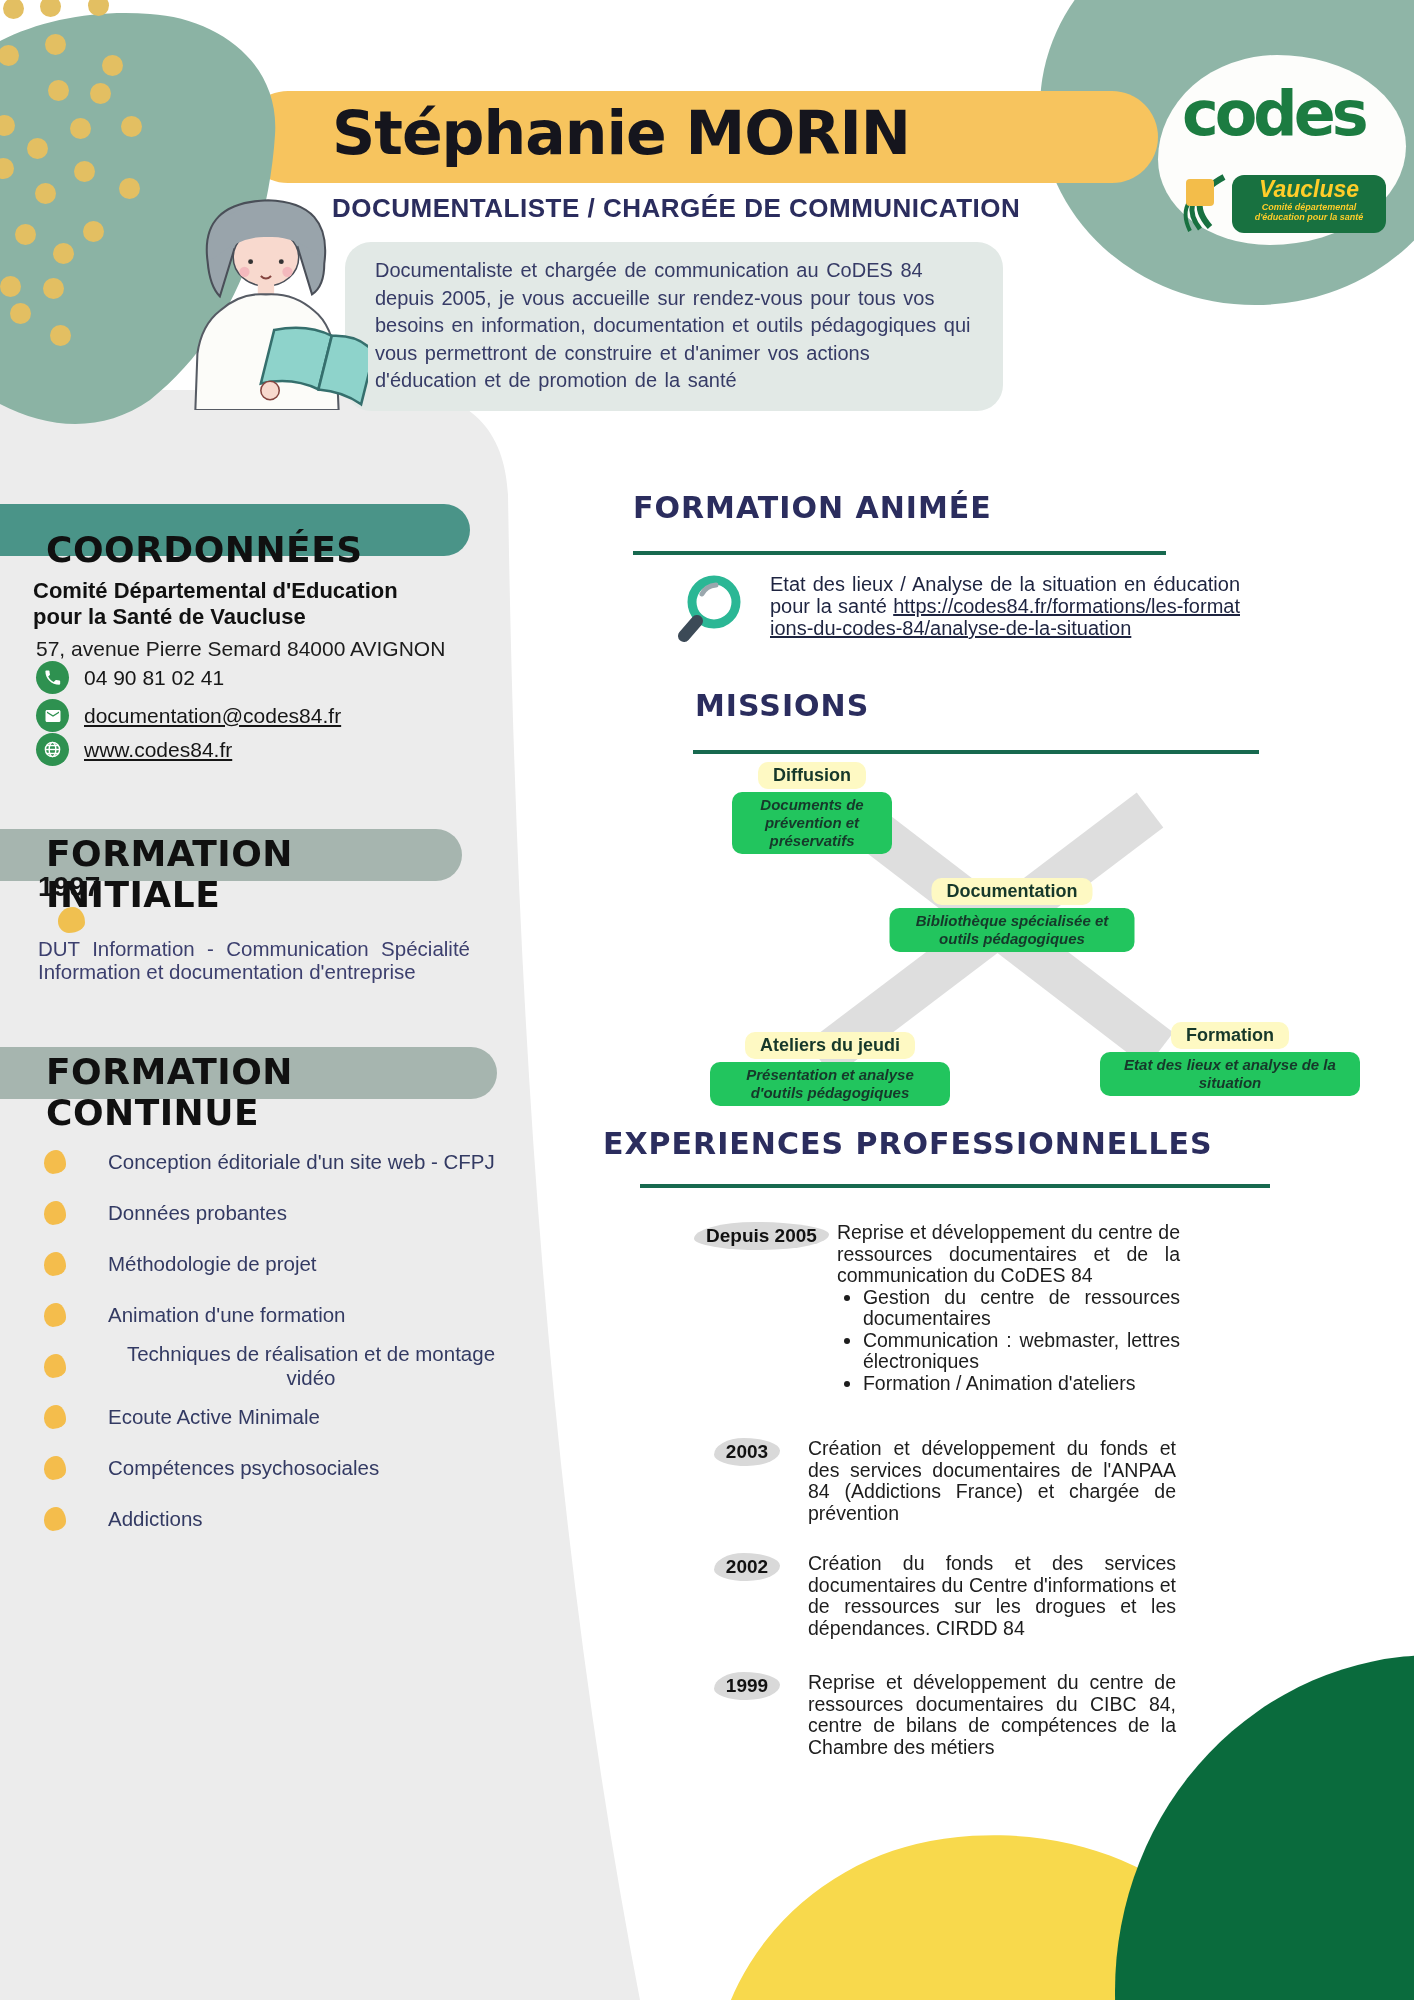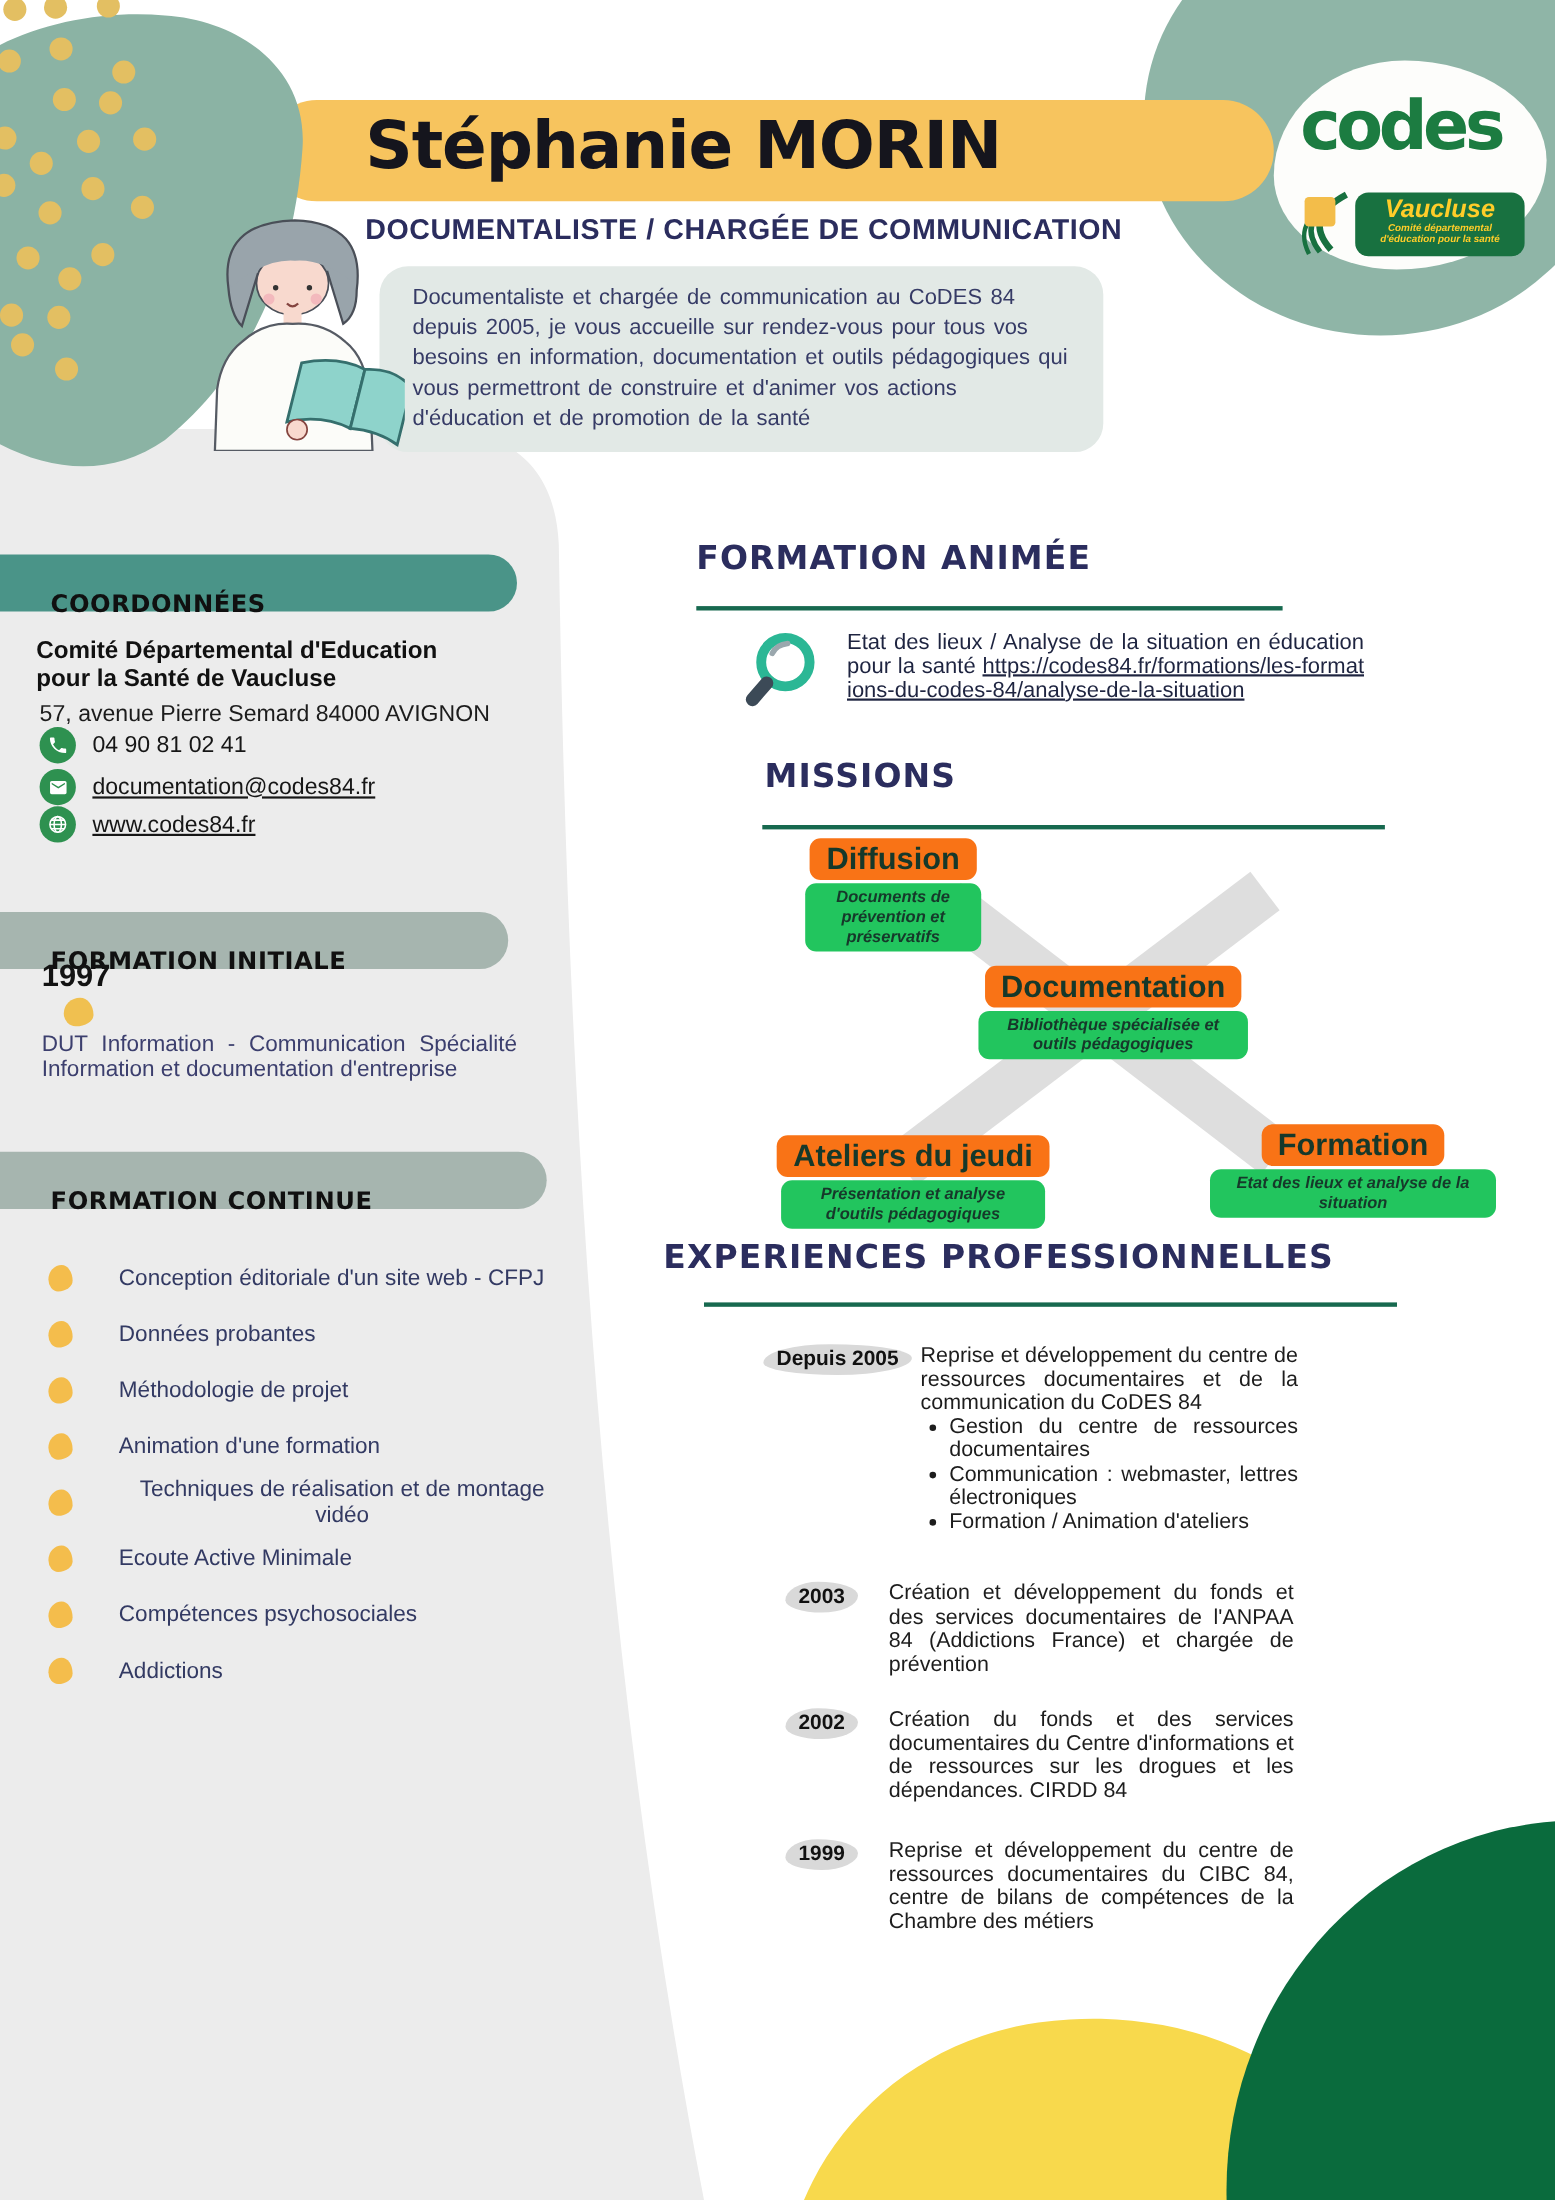--- a/index.html
+++ b/index.html
@@ -35,21 +35,21 @@
         letter-spacing:-4px;font-family:"DejaVu Sans",sans-serif;line-height:1;}
   .logo-banner{position:absolute;left:74px;top:120px;width:154px;height:58px;background:#187140;
         border-radius:12px;text-align:center;}
   .logo-region{font-size:23px;font-weight:700;font-style:italic;color:#ffcd29;line-height:26px;margin-top:1px;}
   .logo-tag{font-size:9px;font-style:italic;font-weight:700;color:#ffcd29;line-height:10px;}
   .logo-square{position:absolute;left:28px;top:124px;width:28px;height:27px;background:#f3bd4a;border-radius:4px;}
 
   
   .banner{position:absolute;left:0;height:52px;border-radius:0 26px 26px 0;display:flex;align-items:center;
         padding-left:46px;box-sizing:border-box;z-index:3;}
-  .banner span{font-size:22px;font-weight:800;color:#101010;letter-spacing:.5px;
+  .banner span{font-size:36px;font-weight:800;color:#101010;letter-spacing:.5px;
         font-family:"DejaVu Sans","Liberation Sans",sans-serif;margin-top:38px;}
   .b-coord{top:504px;width:470px;background:#4a9488;}
   .b-init{top:829px;width:462px;background:#a6b5af;}
   .b-cont{top:1047px;width:497px;background:#a6b5af;}
 
   .org{position:absolute;left:33px;top:578px;font-size:22px;font-weight:800;color:#111;line-height:26px;z-index:3;}
   .address{position:absolute;left:36px;top:637px;font-size:21px;color:#1c1c1c;z-index:3;}
   .c-row{position:absolute;left:36px;display:flex;align-items:center;gap:15px;z-index:3;}
   .c-ico{width:33px;height:33px;border-radius:50%;background:#2e9150;display:flex;align-items:center;
         justify-content:center;flex:0 0 33px;}
@@ -72,21 +72,21 @@
   .sec-title{position:absolute;font-size:30px;font-weight:800;color:#2b2d5e;letter-spacing:1px;z-index:3;
         font-family:"DejaVu Sans","Liberation Sans",sans-serif;}
   .underline{position:absolute;height:4px;background:#17694f;z-index:3;}
 
   .fa-text{position:absolute;left:770px;top:573px;width:470px;font-size:20px;line-height:22px;
         color:#1e2440;text-align:justify;z-index:3;}
   .fa-text a{color:#1e2440;text-decoration:underline;word-break:break-all;}
 
   .xribbon{position:absolute;left:700px;top:730px;z-index:1;}
   .mission{position:absolute;display:flex;flex-direction:column;align-items:center;z-index:2;}
-  .m-title{background:#f97316;border-radius:10px;padding:3px 15px;font-size:28px;font-weight:700;
+  .m-title{background:#fef9c3;border-radius:10px;padding:3px 15px;font-size:18px;font-weight:700;
         color:#16382a;white-space:nowrap;}
   .m-sub{background:#22c55e;border-radius:10px;padding:4px 10px;margin-top:3px;font-size:15px;
         font-weight:700;font-style:italic;color:#16382a;text-align:center;line-height:18px;}
   .m-diffusion{left:812px;top:762px;transform:translateX(-50%);}   .m-diffusion .m-sub{width:140px;}
   .m-communication{left:1192px;top:760px;transform:translateX(-50%);} .m-communication .m-sub{width:215px;}
   .m-documentation{left:1012px;top:878px;transform:translateX(-50%);} .m-documentation .m-sub{width:225px;}
   .m-ateliers{left:830px;top:1032px;transform:translateX(-50%);}   .m-ateliers .m-sub{width:220px;}
   .m-formation{left:1230px;top:1022px;transform:translateX(-50%);} .m-formation .m-sub{width:240px;}
 
   .exp{position:absolute;left:694px;width:486px;display:flex;gap:8px;z-index:3;}

